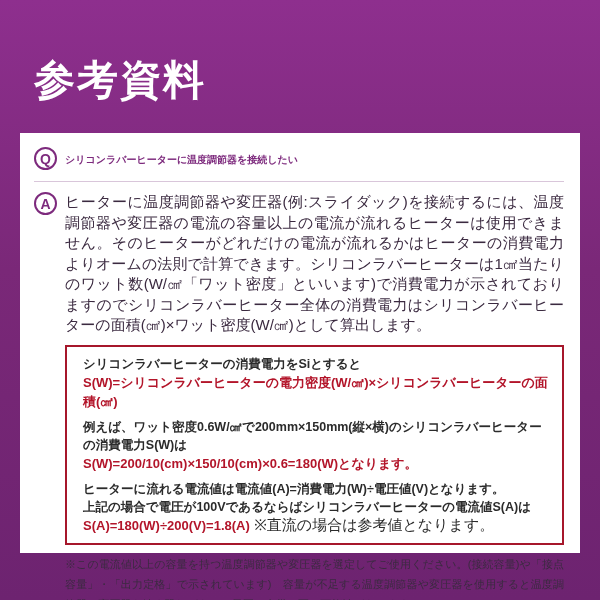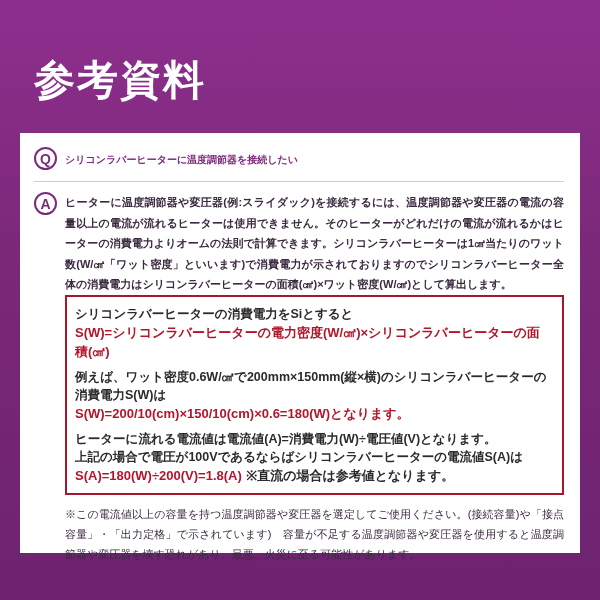--- a/index.html
+++ b/index.html
@@ -82,28 +82,29 @@
     font-size: 10px;
     font-weight: bold;
     line-height: 23px;
     padding-top: 1px;
   }
   .a-block {
     margin-top: 10px;
   }
   .a-text {
     color: #3b2a40;
-    font-size: 11px;
+    font-size: 15px;
     line-height: 20.5px;
     text-align: justify;
-    font-weight: bold;
+    font-weight: normal;
   }
   .formula-box {
+    margin-top: 9px;
     border: 2px solid #a6172b;
-    padding: 8px 10px 8px 8px;
+    padding: 8px 10px 8px 16px;
     box-sizing: border-box;
   }
   .f-line {
     font-size: 12.5px;
     line-height: 18px;
     color: #2b2b2b;
     font-weight: bold;
   }
   .f-red {
     color: #b3152a;
@@ -146,21 +147,21 @@
             <div class="f-line">シリコンラバーヒーターの消費電力をSiとすると</div>
             <div class="f-red">S(W)=シリコンラバーヒーターの電力密度(W/㎠)×シリコンラバーヒーターの面積(㎠)</div>
             <div class="f-gap"></div>
             <div class="f-line">例えば、ワット密度0.6W/㎠で200mm×150mm(縦×横)のシリコンラバーヒーターの消費電力S(W)は</div>
             <div class="f-red">S(W)=200/10(cm)×150/10(cm)×0.6=180(W)となります。</div>
             <div class="f-gap"></div>
             <div class="f-line">ヒーターに流れる電流値は電流値(A)=消費電力(W)÷電圧値(V)となります。</div>
             <div class="f-line">上記の場合で電圧が100Vであるならばシリコンラバーヒーターの電流値S(A)は</div>
             <div>
               <span class="f-red">S(A)=180(W)÷200(V)=1.8(A)</span>
-              <span class="f-line" style="font-weight:bold; font-size:13px;text-align:center;">※直流の場合は参考値となります。</span>
+              <span class="f-line" style="font-weight:normal; font-size:15px;text-align:center;">※直流の場合は参考値となります。</span>
             </div>
           </div>
 
           <div class="note">※この電流値以上の容量を持つ温度調節器や変圧器を選定してご使用ください。(接続容量)や「接点容量」・「出力定格」で示されています)　容量が不足する温度調節器や変圧器を使用すると温度調節器や変圧器を壊す恐れがあり、最悪、火災に至る可能性があります。</div>
         </div>
       </div>
 
     </div>
   </div>
 </div>

